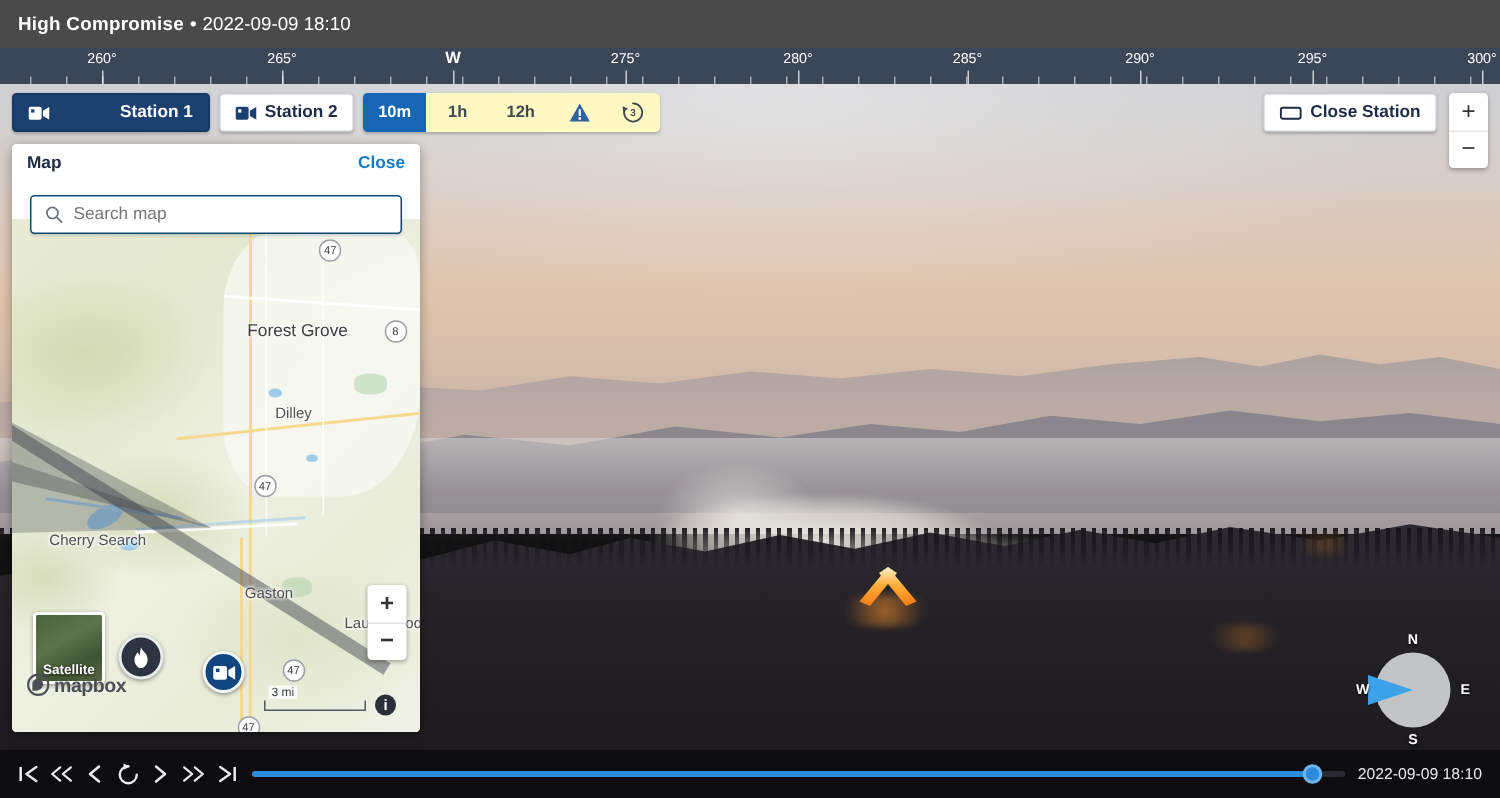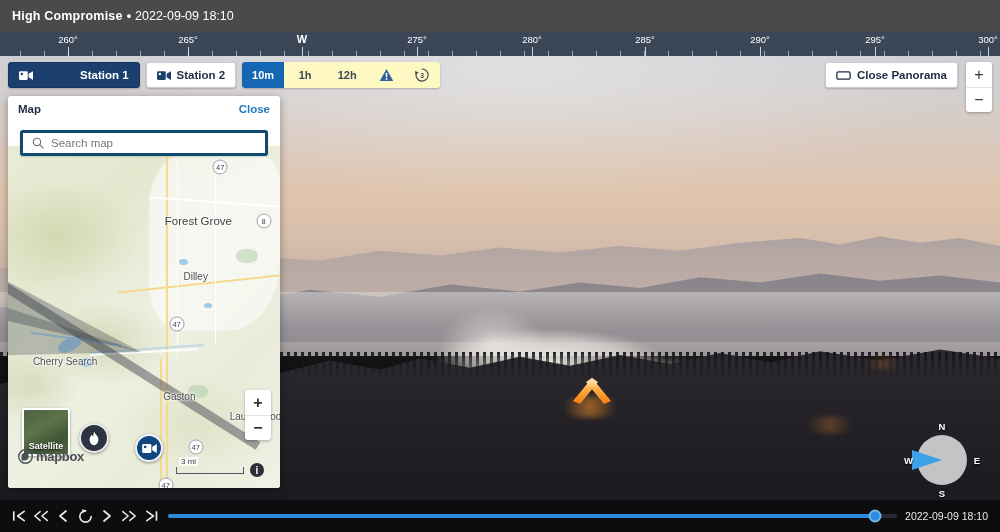--- a/index.html
+++ b/index.html
@@ -210,21 +210,21 @@
     position: absolute; left: 141px; top: 302px;
     width: 28px; height: 28px; margin-left: -14px; margin-top: -14px;
     border-radius: 50%;
     background: #11457f; border: 2px solid rgba(255,255,255,.95);
     display: flex; align-items: center; justify-content: center;
     box-shadow: 0 1px 3px rgba(0,0,0,.4);
     cursor: pointer;
   }
   .mapsearch {
     position: absolute; left: 12px; top: 8px; width: 248px; height: 26px;
-    background: #fff; border: 3px solid #0c4a6e; border-radius: 3px;
+    background: #fff; border: 1px solid #0c4a6e; border-radius: 3px;
     display: flex; align-items: center; gap: 7px; padding: 0 9px;
     box-shadow: 0 1px 2px rgba(0,0,0,.15);
     z-index: 6;
   }
   .mapsearch input {
     border: none; outline: none; flex: 1;
     font-size: 11.5px; color: #4a4f57; background: transparent;
     font-family: "Liberation Sans", sans-serif;
   }
   .maplayers {
@@ -470,21 +470,21 @@
         </svg>
       </div>
     </div>
   </div>
 
   <div class="tr-controls">
     <div class="btn">
       <svg width="15" height="11" viewBox="0 0 16 12">
         <rect x="0.8" y="2" width="14.4" height="8" rx="1.6" fill="none" stroke="#1d2b45" stroke-width="1.4"></rect>
       </svg>
-      <span>Close Panorama</span>
+      <span>Close Station</span>
     </div>
     <div class="zoomstack">
       <div>+</div>
       <div>−</div>
     </div>
   </div>
 
   <div class="compass">
     <svg width="72" height="72" viewBox="0 0 72 72">
       <circle cx="36" cy="36" r="25" fill="#c2c4c6"></circle>

